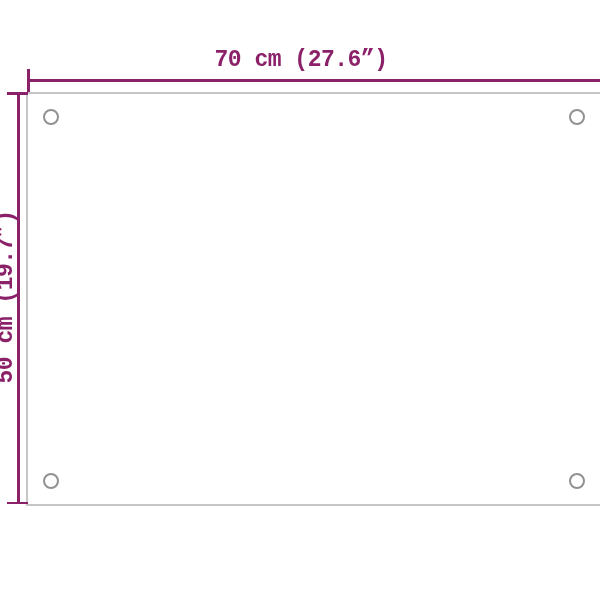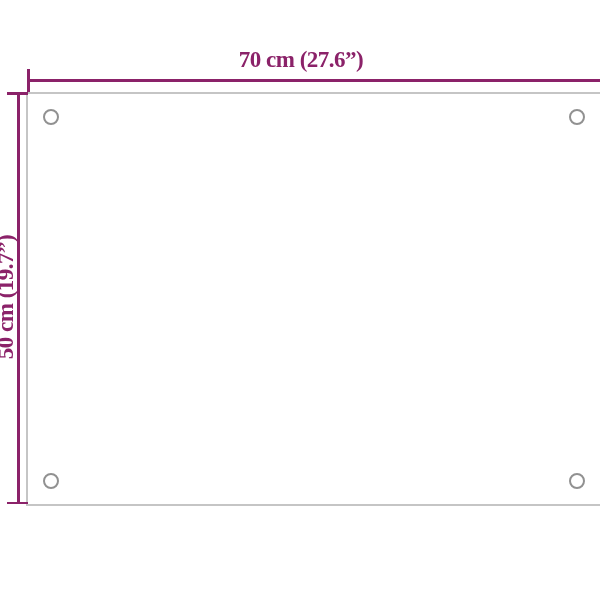--- a/index.html
+++ b/index.html
@@ -7,21 +7,21 @@
     --panel-edge:#c5c5c5;
     --hole-edge:#919191;
     --background:#ffffff;
   }
   html,body{margin:0;padding:0;background:var(--background);}
   .canvas{
     position:relative;
     width:600px;height:600px;
     background:var(--background);
     overflow:hidden;
-    font-family:Liberation Serif, serif;
+    font-family:Liberation Mono, monospace;
   }
   
   .panel{
     position:absolute;
     left:26px;top:92px;
     width:578px;height:410px;
     border:2px solid var(--panel-edge);
     background:var(--background);
   }
   

